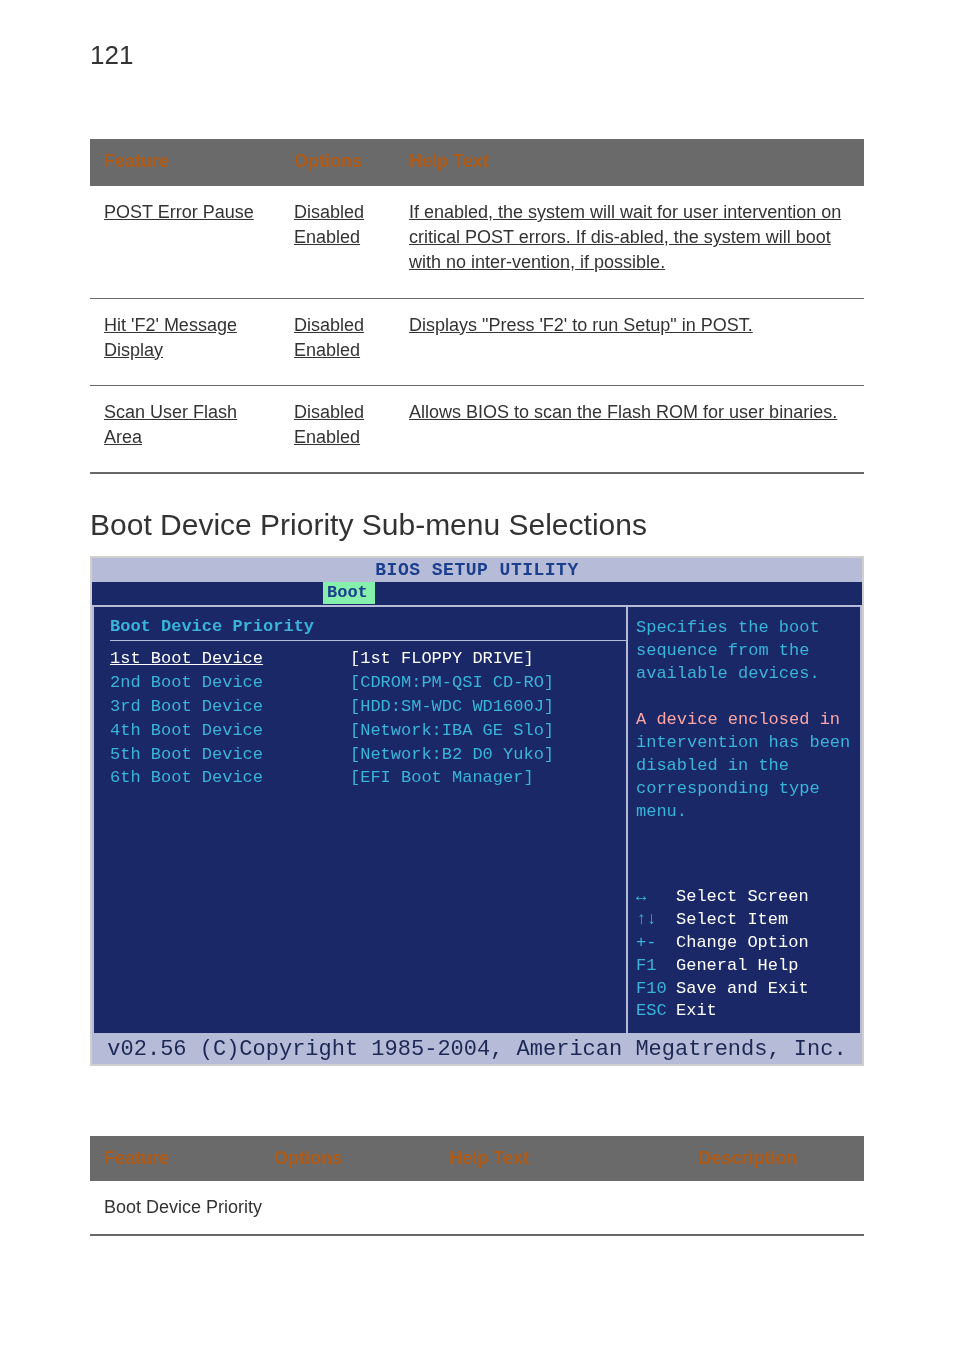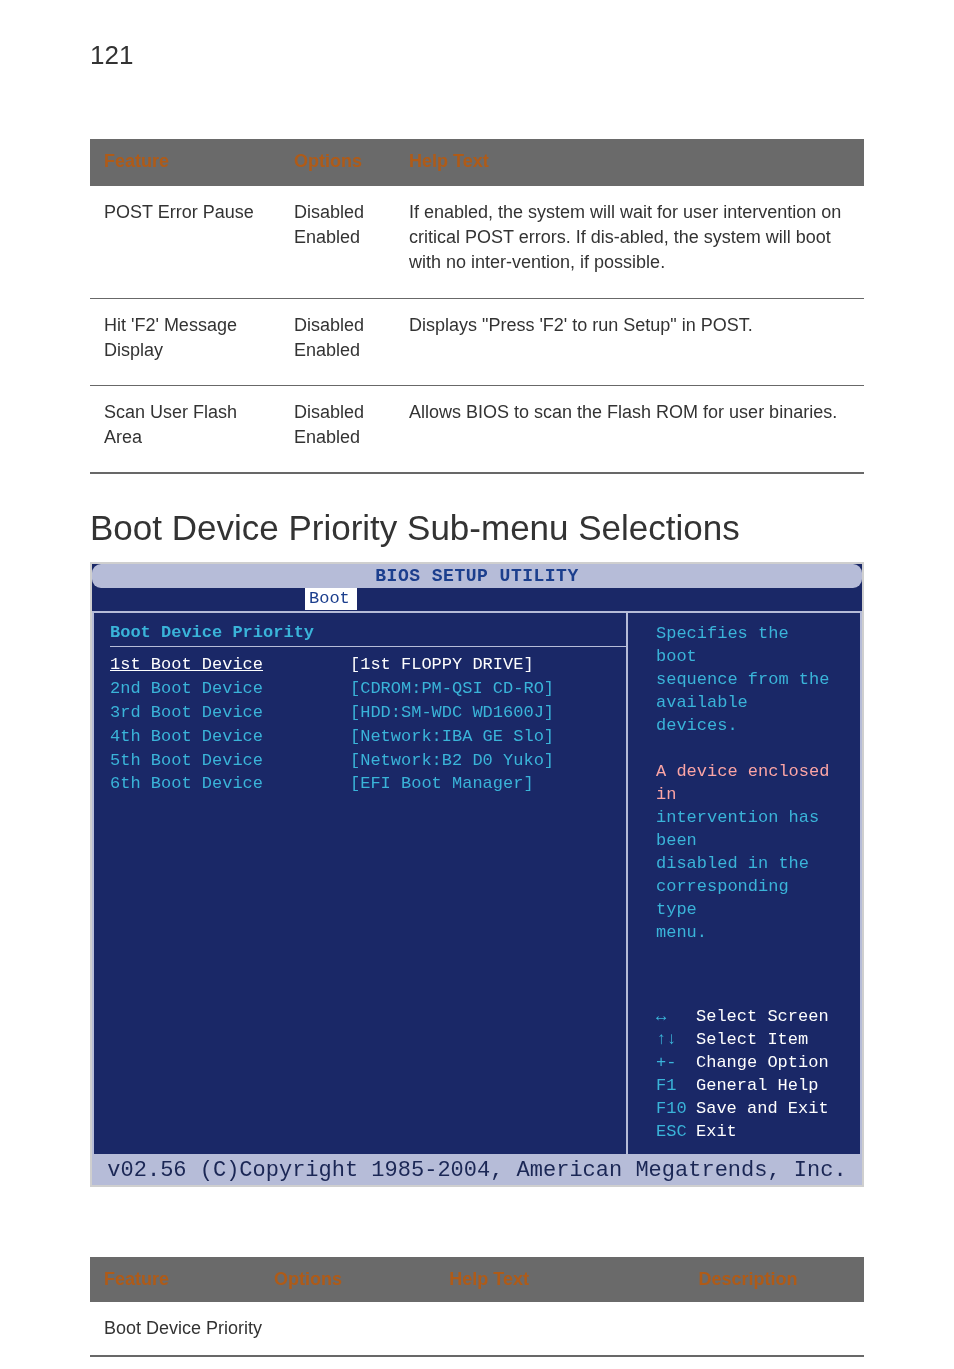--- a/index.html
+++ b/index.html
@@ -31,78 +31,78 @@
     text-align: left;
     font-weight: 600;
     padding: 12px 14px 14px 14px;
   }
   table.feature-table tbody td {
     padding: 14px 14px 22px 14px;
     vertical-align: top;
     border-bottom: 1px solid #686868;
     color: #333;
     line-height: 1.4;
+    text-decoration: underline;
   }
   table.feature-table tbody tr:last-child td { border-bottom-width: 2px; }
 
   h2.section-title {
     font-family: "Segoe UI Light", "Segoe UI", sans-serif;
     font-weight: 300;
-    font-size: 35px;
+    font-size: 30px;
     color: #333;
     margin: 34px 0 14px 0;
   }
 
   
   .bios-box {
     border: 2px solid #cfcfcf;
     font-family: "Lucida Console", "Courier New", monospace;
     font-size: 17px;
     background: #1a2867;
   }
   .bios-titlebar {
     background: #b6bcd8;
     color: #1b3e8d;
     font-weight: 700;
     text-align: center;
     padding: 2px 0;
     font-size: 18px;
     letter-spacing: 0.5px;
-    border-radius: 9px;
   }
   .bios-tabrow {
     background: #1a2867;
     height: 23px;
     position: relative;
   }
   .bios-tab {
     position: absolute;
-    left: 213px;
+    left: 231px;
     top: 0;
-    background: #ffffff;
+    background: #86efac;
     color: #1b3e8d;
-    font-weight: 400;
+    font-weight: 700;
     padding: 0 7px 0 4px;
     line-height: 22px;
   }
   .bios-body {
     display: flex;
     background: #1a2867;
   }
   .bios-left {
     flex: 1 1 auto;
     border: 2px solid #b6bcd8;
     border-right: none;
     padding: 10px 0 10px 16px;
     color: #3ab4d9;
   }
   .bios-right {
     width: 236px;
     border: 2px solid #b6bcd8;
-    padding: 10px 28px;
+    padding: 10px 8px;
     color: #3ab4d9;
   }
   .bios-heading { color: #3ab4d9; font-weight: 700; margin-bottom: 2px; }
   .bios-divider { border-bottom: 1px solid #b6bcd8; height: 1px; margin: 4px 0 6px 0; width: 100%; }
   .bios-row { display: flex; line-height: 1.4; }
   .bios-row .lbl { width: 240px; color: #3ab4d9; }
   .bios-row .val { color: #3ab4d9; }
   .bios-row.sel .lbl { color: #fefefe; text-decoration: underline; }
   .bios-row.sel .val { color: #fefefe; }
 

